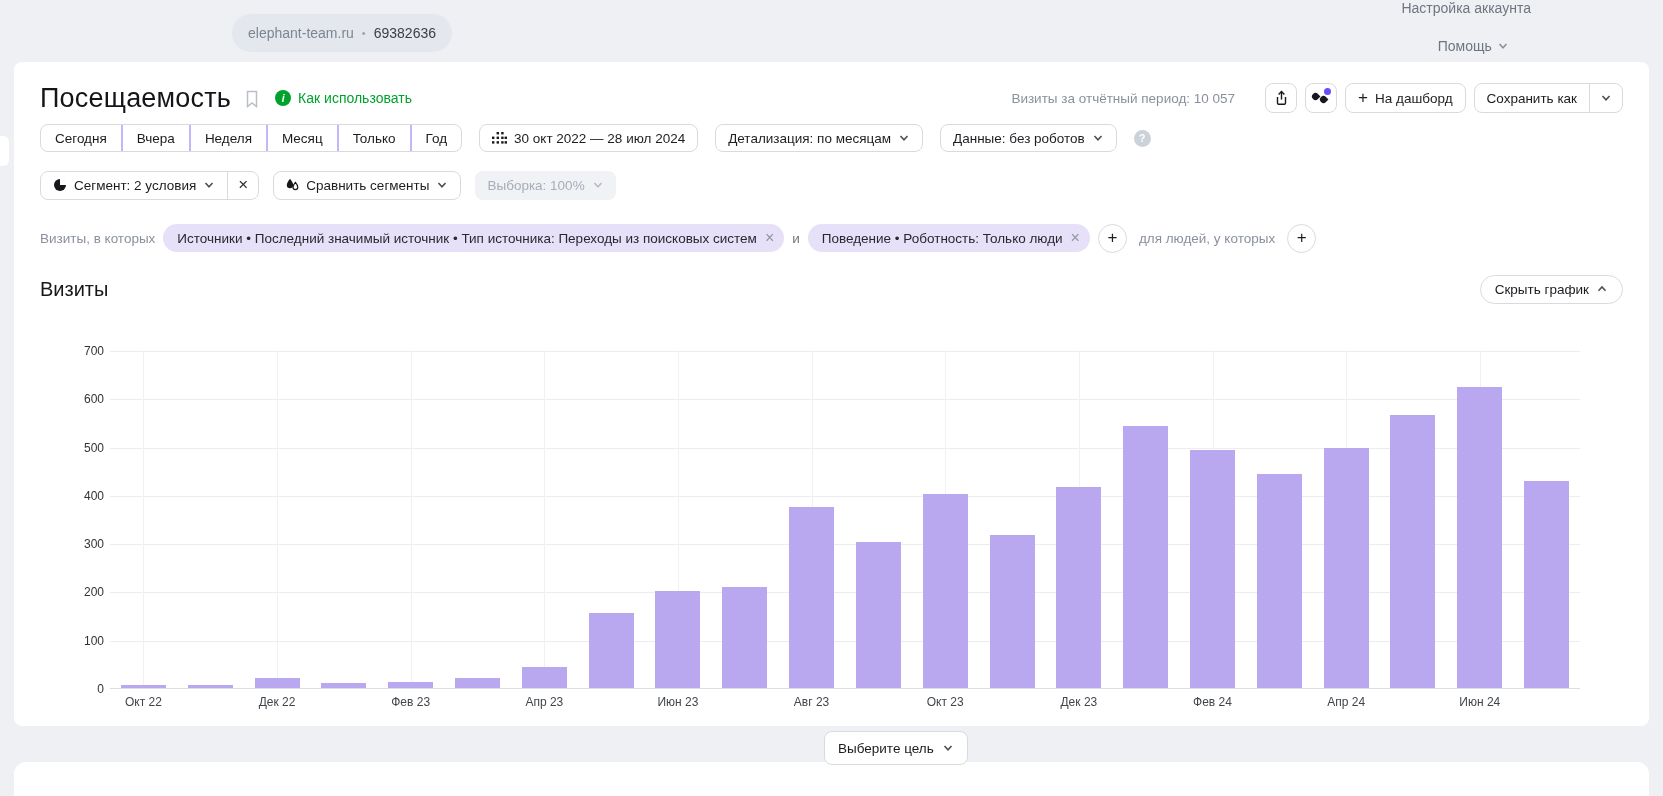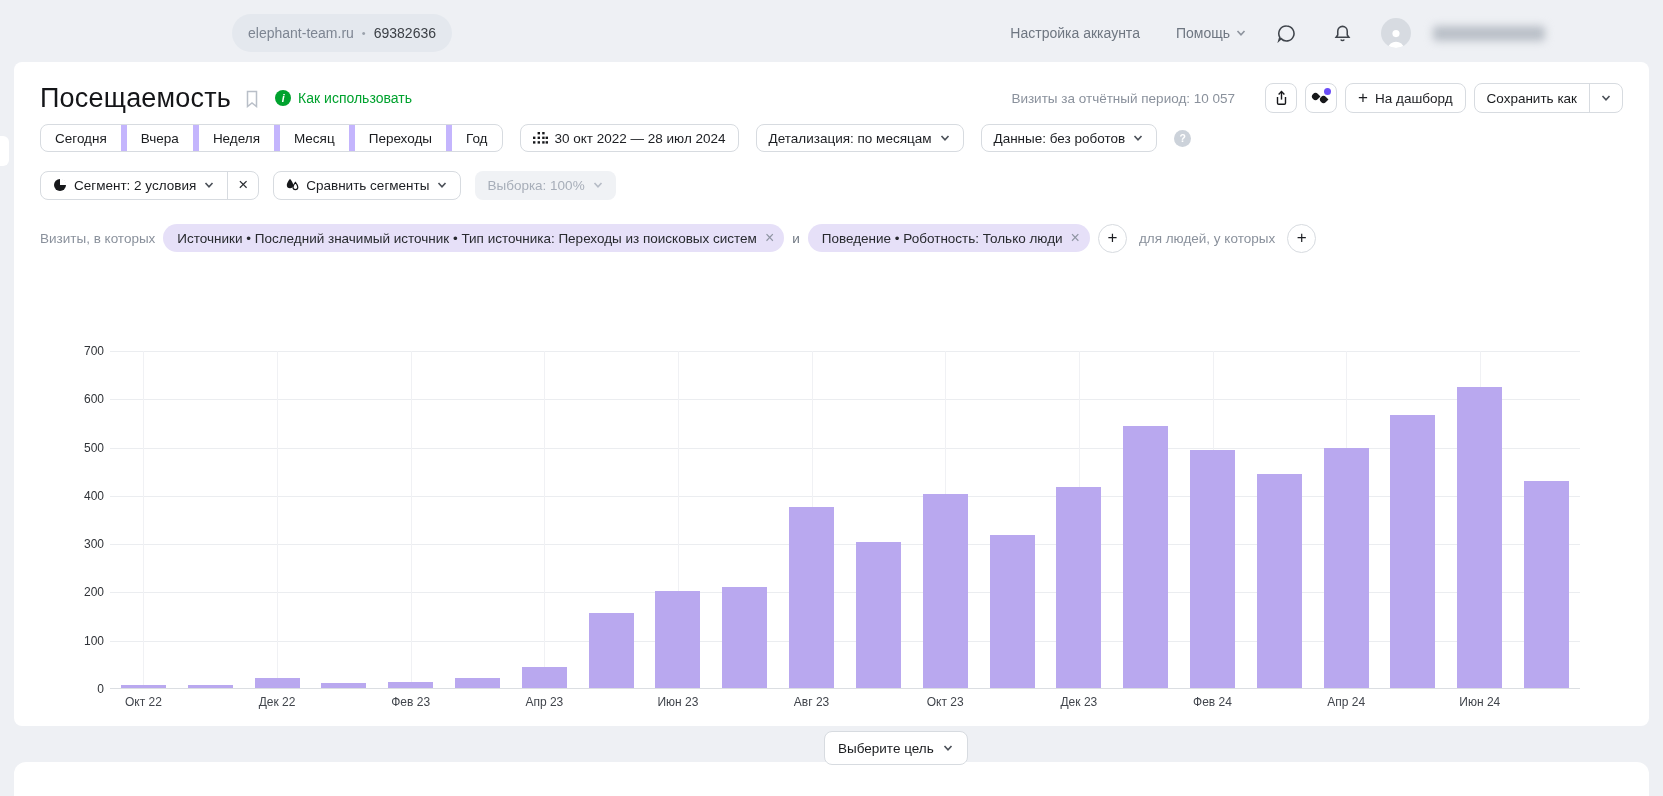--- a/index.html
+++ b/index.html
@@ -10,21 +10,21 @@
   
   .topbar { position:absolute; left:0; top:0; width:100%; height:66px; display:flex; align-items:center; }
   .url-pill { position:absolute; left:20px; top:14px; height:38px; background:#fff; border-radius:19px;
               display:flex; align-items:center; gap:9px; padding:0 14px 0 13px; cursor:pointer; }
   .url-pill .url-text { font-size:14.5px; color:#17181b; }
   .site-pill { position:absolute; left:232px; top:14px; height:38px; background:#e4e8ee; border-radius:19px;
                display:flex; align-items:center; gap:8px; padding:0 16px; font-size:14px; }
   .site-pill .site { color:#7d8592; }
   .site-pill .dot { color:#9aa1ab; font-size:11px; }
   .site-pill .cid { color:#3c4046; }
-  .top-right { position:absolute; right:118px; top:0; height:66px; display:flex; align-items:center; gap:22px; }
+  .top-right { position:absolute; right:118px; top:0; height:66px; display:flex; align-items:center; gap:22px;flex-direction:column; }
   .top-link { font-size:14px; color:#6e7681; cursor:pointer; display:flex; align-items:center; gap:5px; }
   .icon-plain { width:34px; height:34px; display:flex; align-items:center; justify-content:center; cursor:pointer; }
   .avatar { width:30px; height:30px; border-radius:50%; background:#d7dbe1; display:flex; align-items:flex-end; justify-content:center; overflow:hidden; }
   .redacted { width:112px; height:15px; border-radius:4px; background:#b9bfc7; filter:blur(4px); }
 
   
   .drop { display:inline-block; width:7px; height:7px; border-radius:50% 50% 50% 0; transform:rotate(-135deg); }
   .logo-wrap { position:relative; width:19px; height:18px; }
   .logo-wrap .d1 { position:absolute; left:0; top:3px; }
   .logo-wrap .d2 { position:absolute; left:9px; top:6px; }
@@ -52,21 +52,21 @@
   .btn-sm { height:28px; }
   .btn-icon { width:32px; justify-content:center; padding:0; }
   .split { display:flex; align-items:stretch; border:1px solid #d7dbe0; border-radius:8px; overflow:hidden; background:#fff; }
   .split .seg { display:flex; align-items:center; gap:7px; padding:0 12px; font-size:13.5px; cursor:pointer; }
   .split .sep { width:1px; background:#d7dbe0; }
   .split .seg.narrow { padding:0 10px; }
 
   
   .row2 { position:absolute; left:26px; top:62px; height:28px; display:flex; align-items:center; gap:17px; }
   .seg-group { display:flex; align-items:stretch; height:28px; border:1px solid #d7dbe0; border-radius:8px; overflow:hidden; background:#fff; }
-  .seg-group .p { display:flex; align-items:center; padding:0 14px; font-size:13.5px; cursor:pointer; border-right:6px solid #c4b5fd; }
+  .seg-group .p { display:flex; align-items:center; padding:0 14px; font-size:13.5px; cursor:pointer; border-right:2px solid #c4b5fd; }
   .seg-group .p:last-child { border-right:none; }
 
   
   .row3 { position:absolute; left:26px; top:109px; height:28px; display:flex; align-items:center; gap:14px; }
   .btn-disabled { background:#f0f2f5; border:none; color:#a7aeb9; cursor:default; }
   .btn-disabled .chev { color:#b6bcc6; }
 
   
   .row4 { position:absolute; left:26px; top:162px; height:28px; display:flex; align-items:center; gap:8px; }
   .muted { font-size:13.5px; color:#8a919c; }
@@ -193,21 +193,21 @@
         </span>
       </span>
     </div>
 
     <div class="row2">
       <span class="seg-group">
         <span class="p">Сегодня</span>
         <span class="p">Вчера</span>
         <span class="p">Неделя</span>
         <span class="p">Месяц</span>
-        <span class="p">Переходы</span>
+        <span class="p">Только</span>
         <span class="p">Год</span>
       </span>
       <span class="btn btn-sm">
         <svg width="15" height="13" viewBox="0 0 15 13">
             <g fill="#17181b">
               <rect x="4.6" y="0" width="2.4" height="2.4"></rect>
               <rect x="9.2" y="0" width="2.4" height="2.4"></rect>
               <rect x="0" y="4.6" width="2.4" height="2.4"></rect>
               <rect x="4.6" y="4.6" width="2.4" height="2.4"></rect>
               <rect x="9.2" y="4.6" width="2.4" height="2.4"></rect>
@@ -287,20 +287,31 @@
       <span class="muted" style="color:#6e7681">и</span>
       <span class="chip" style="background:#e6e0f8">
         <span>Поведение • Роботность: Только люди</span>
         <span class="x">×</span>
       </span>
       <span class="plus-circle">+</span>
       <span class="muted" style="margin-left:4px">для людей, у которых</span>
       <span class="plus-circle" style="margin-left:4px">+</span>
     </div>
 
+    <div class="chart-hdr">
+      <span class="section-title">Визиты</span>
+      <span class="pill-btn">
+        <span>Скрыть график</span>
+        <span class="chev">
+          <svg width="12" height="12" viewBox="0 0 12 12">
+              <polyline points="2.5,7.8 6,4 9.5,7.8" fill="none" stroke="currentColor" stroke-width="1.6"></polyline>
+            </svg>
+        </span>
+      </span>
+    </div>
 
     <div class="chart">
       <div class="y-axis">
           <div class="yl" style="top: 338px;">0</div>
           <div class="yl" style="top: 289.714px;">100</div>
           <div class="yl" style="top: 241.429px;">200</div>
           <div class="yl" style="top: 193.143px;">300</div>
           <div class="yl" style="top: 144.857px;">400</div>
           <div class="yl" style="top: 96.5714px;">500</div>
           <div class="yl" style="top: 48.2857px;">600</div>

